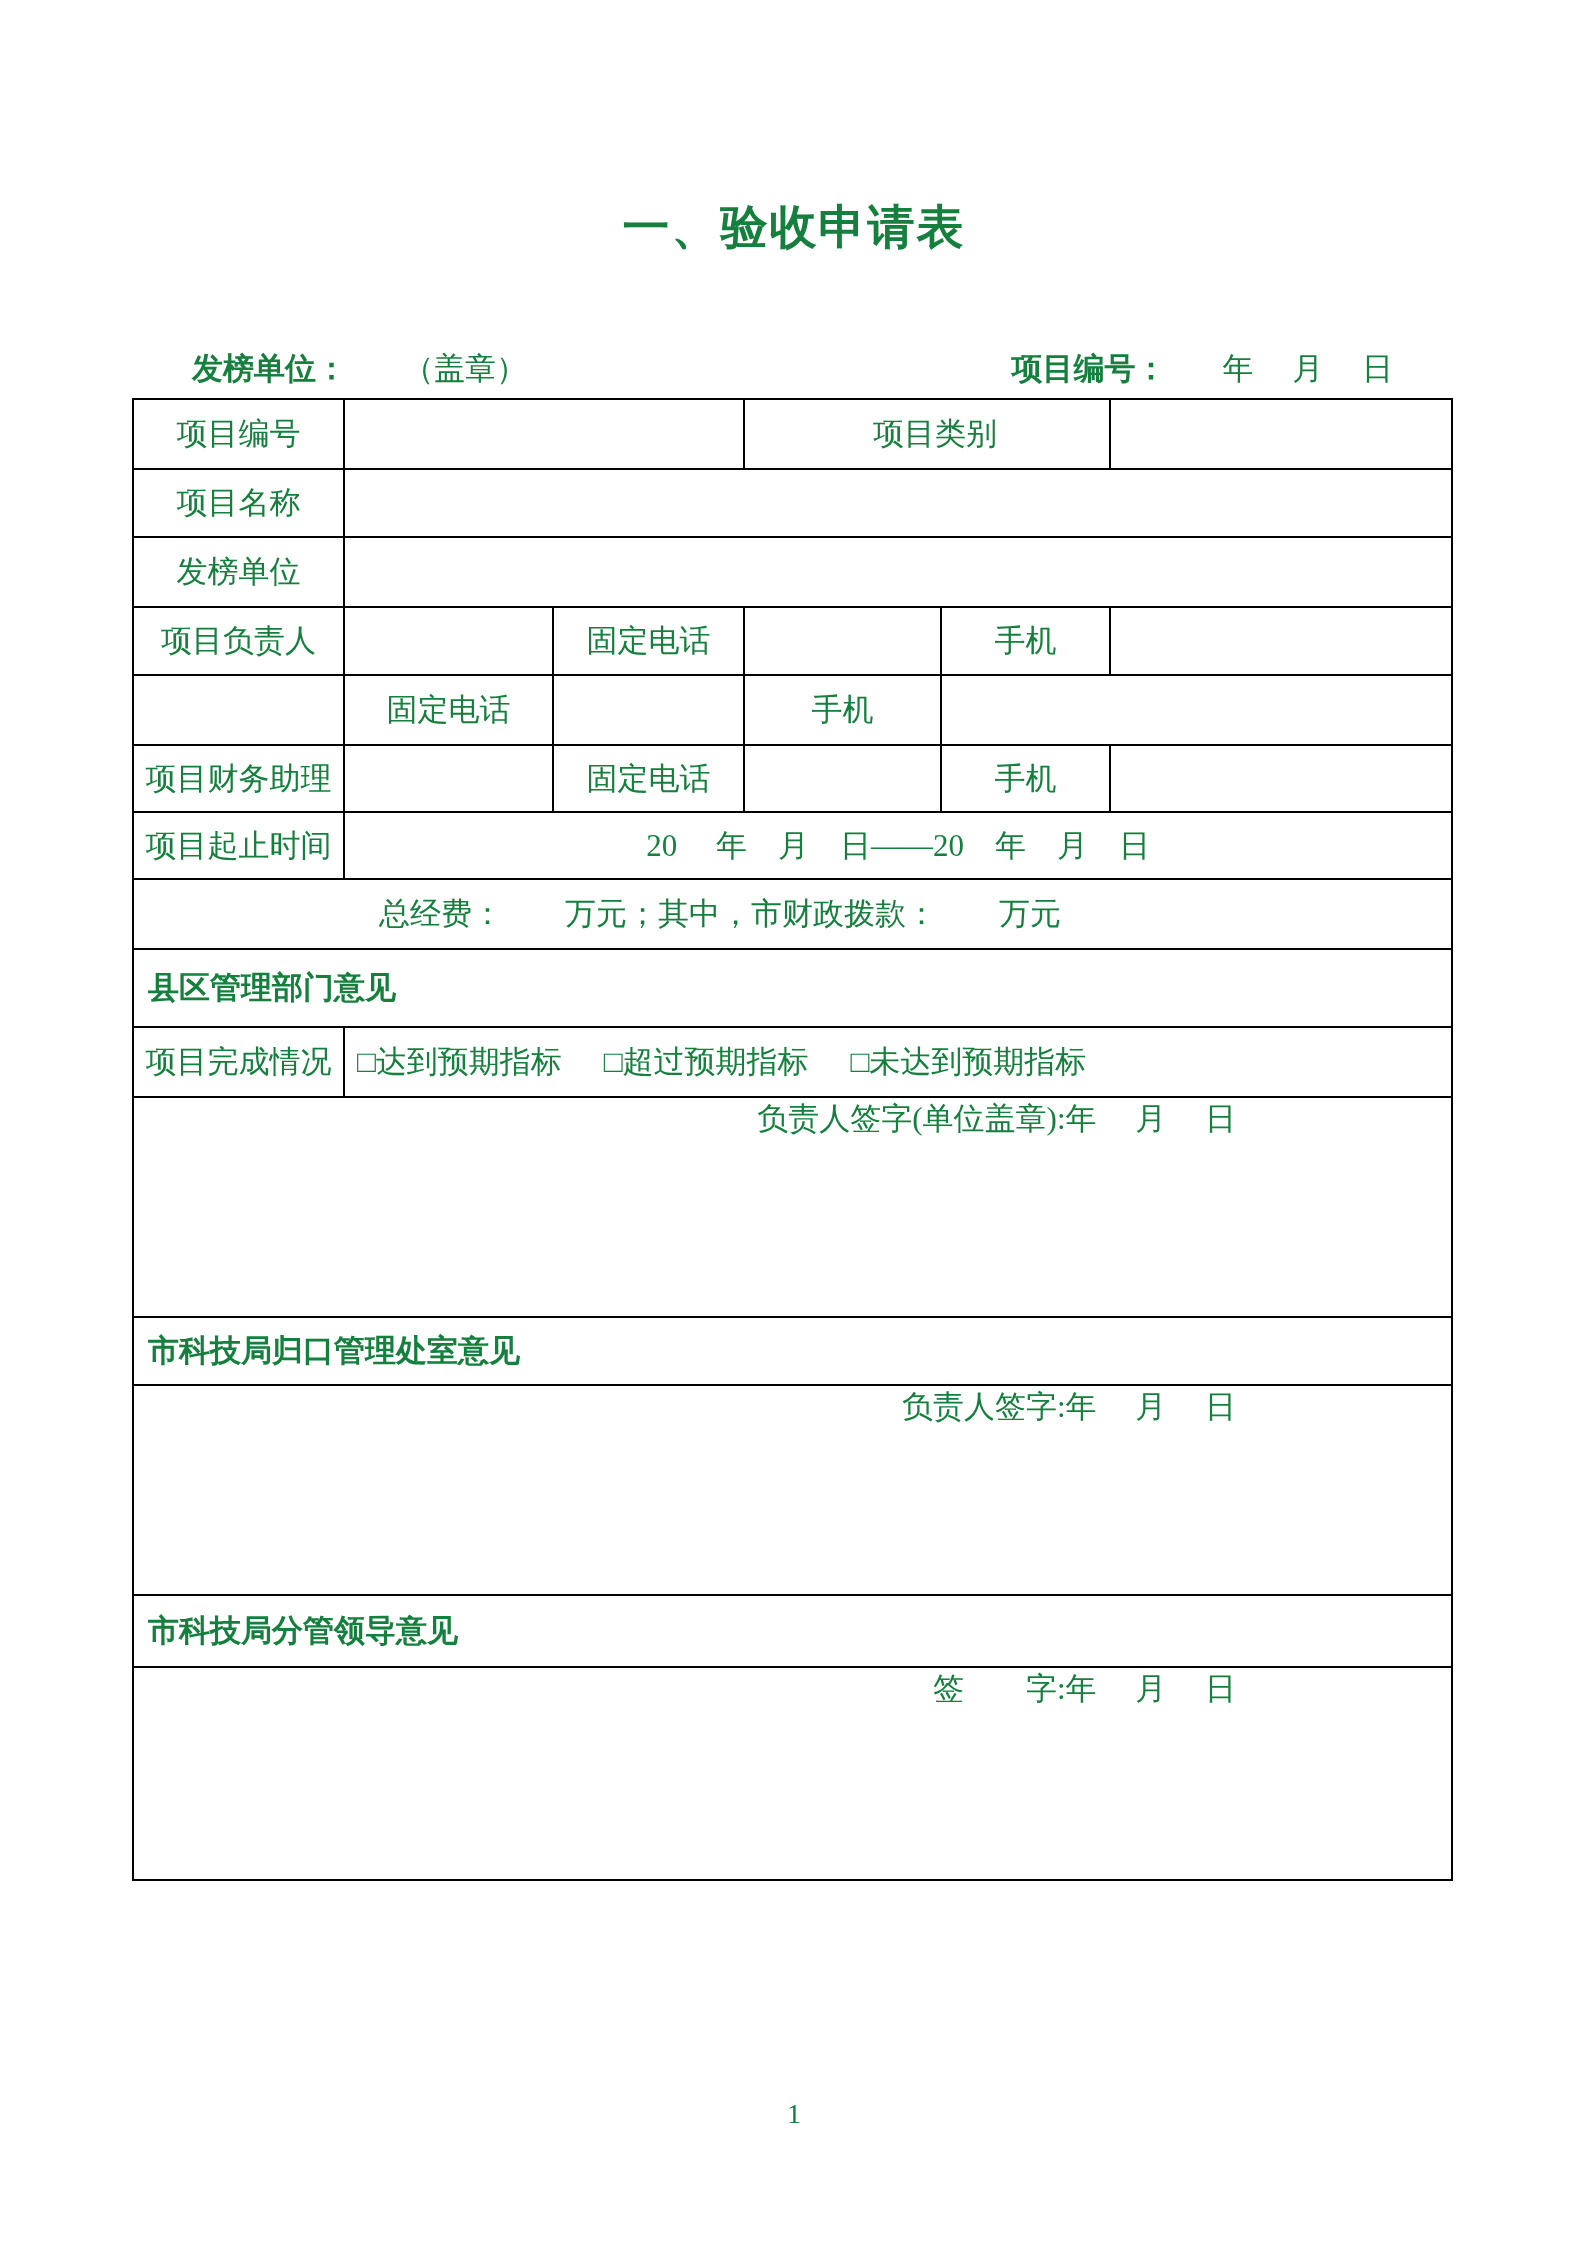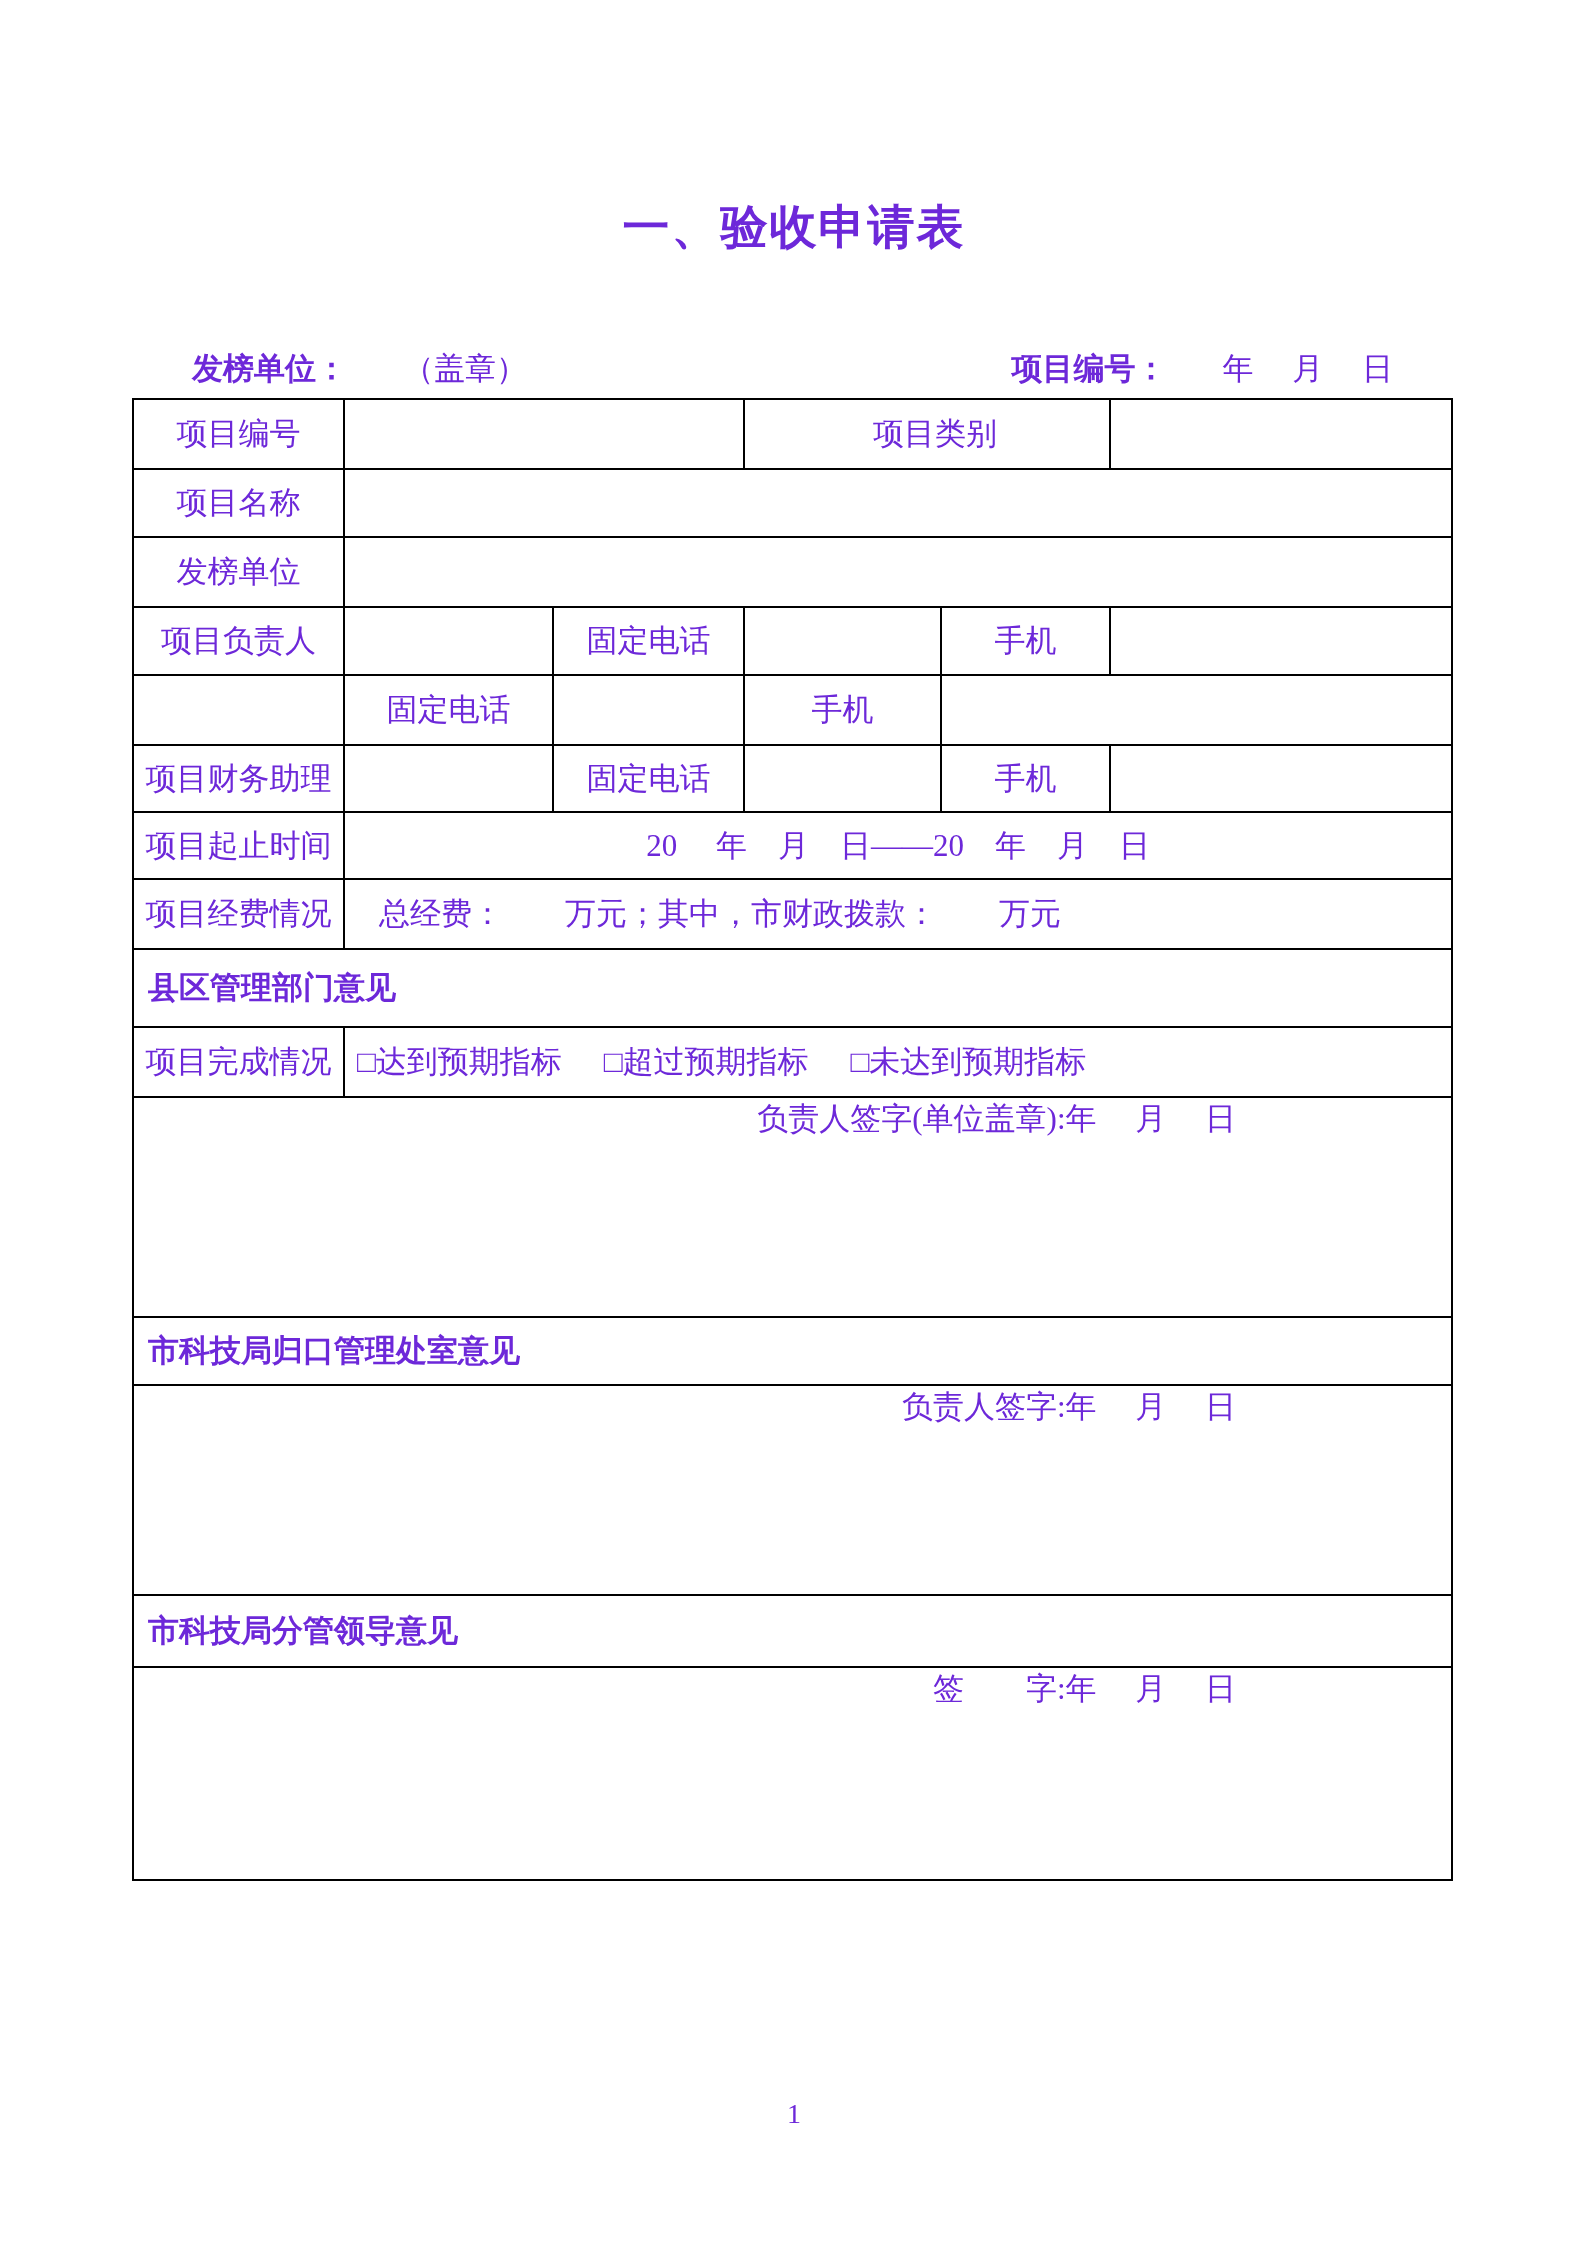--- a/index.html
+++ b/index.html
@@ -1,21 +1,21 @@
 <!DOCTYPE html>
 <html><head>
 <meta charset="utf-8">
 <style>
   html,body{margin:0;padding:0;background:#888;}
   .page{
     position:relative;
     width:1588px;height:2245px;
     background:#ffffff;
     font-family:"Liberation Serif","DejaVu Serif",serif;
-    color:#6d28d9;
+    color:#15803d;
     overflow:hidden;
   }
   .title{
     position:absolute;top:196px;left:0;width:100%;
     text-align:center;
     font-family:"Liberation Sans","DejaVu Sans",sans-serif;
     font-weight:bold;font-size:47px;letter-spacing:2px;
   }
   .meta-row{
     position:absolute;top:348px;left:132px;width:1321px;
@@ -139,21 +139,20 @@
       <div class="cell label">手机</div>
       <div class="cell lastcol"></div>
     </div>
 
     <div class="row h67">
       <div class="cell label gc1">项目起止时间</div>
       <div class="cell gspan5 lastcol center">20　 年　月　日——20　年　月　日</div>
     </div>
 
     <div class="row h70">
-      <div class="cell label gc1">项目经费情况</div>
       <div class="cell gspan5 lastcol pad-fund">总经费：　　万元；其中，市财政拨款：　　万元</div>
     </div>
 
     <div class="row h78">
       <div class="cell gfull lastcol section-header">县区管理部门意见</div>
     </div>
 
     <div class="row h70">
       <div class="cell label gc1">项目完成情况</div>
       <div class="cell gspan5 lastcol pad-opts">

